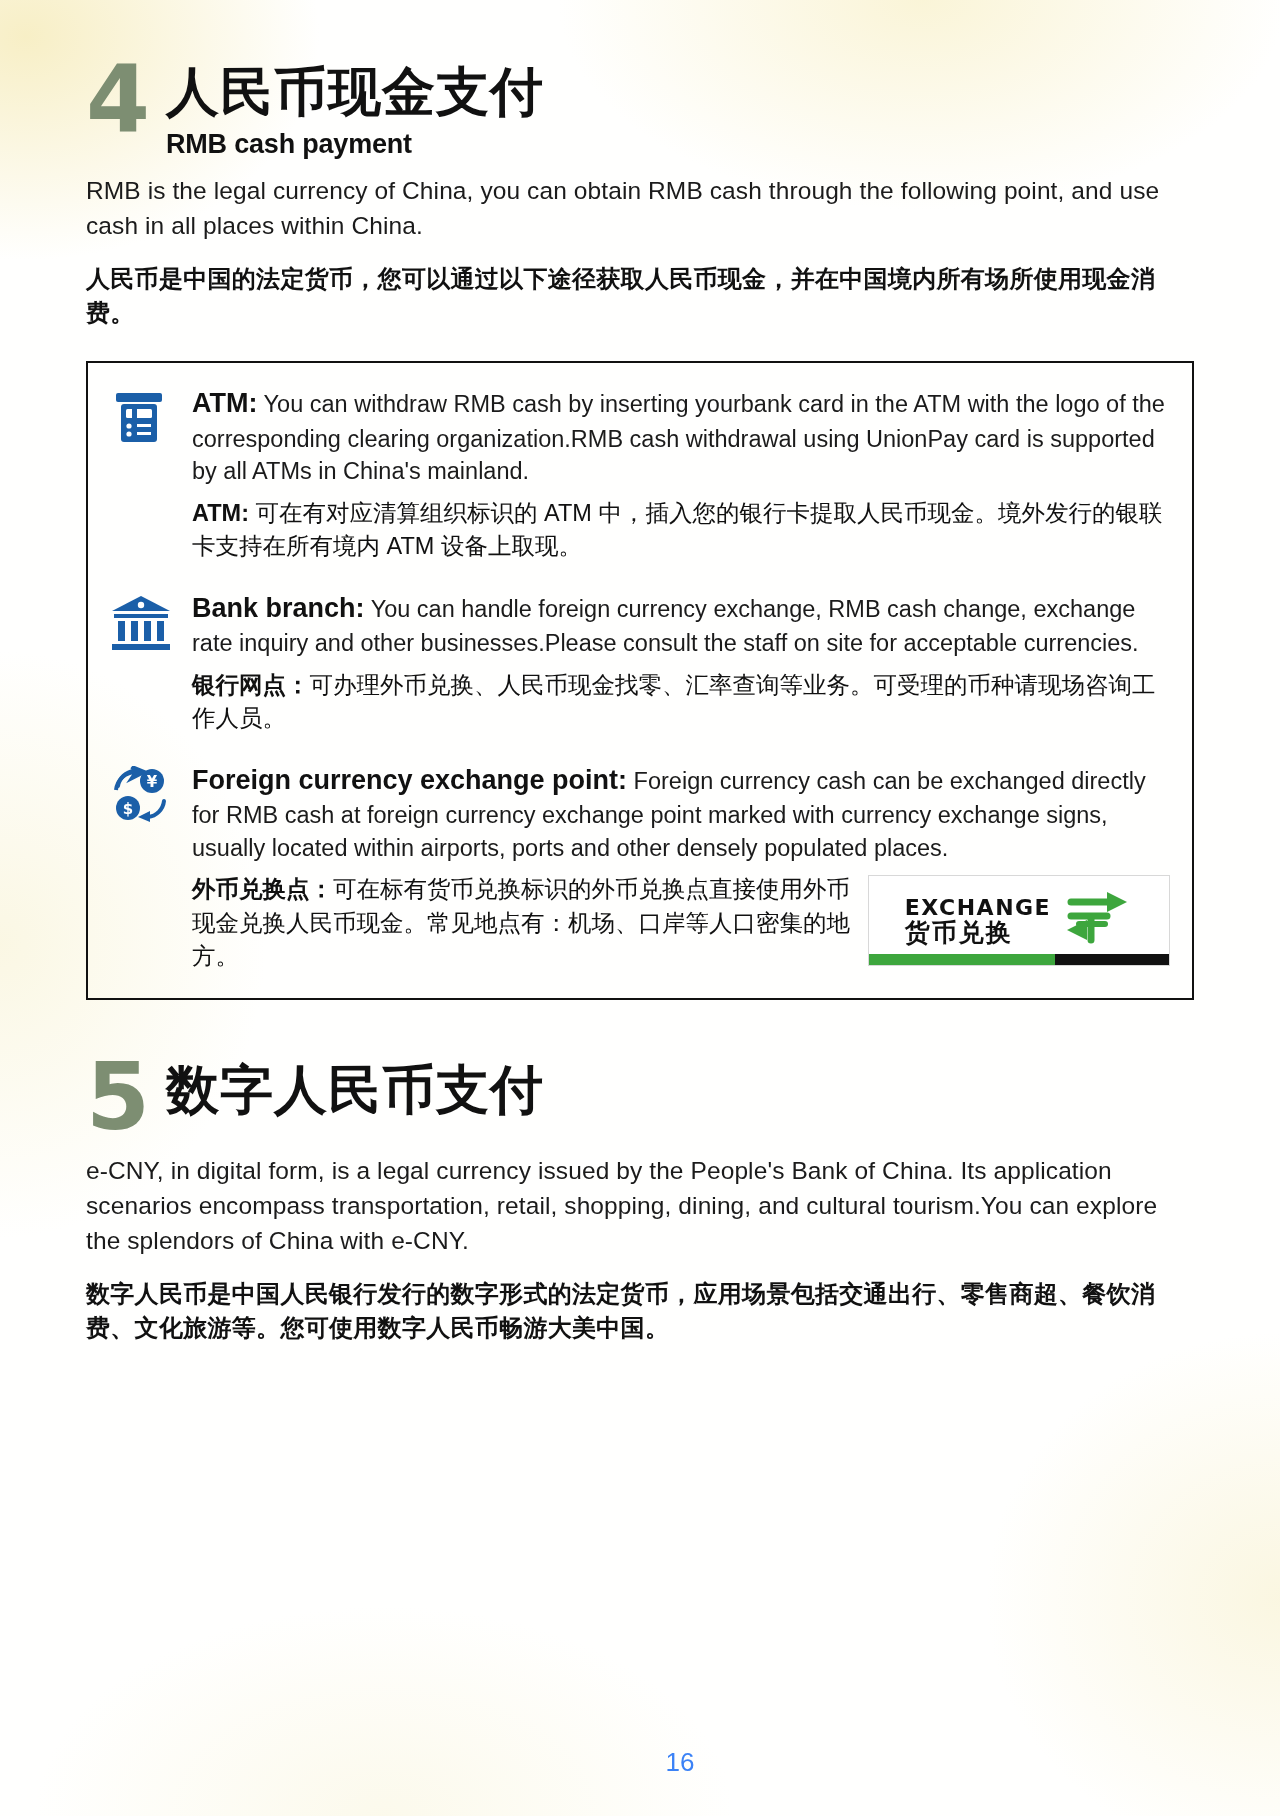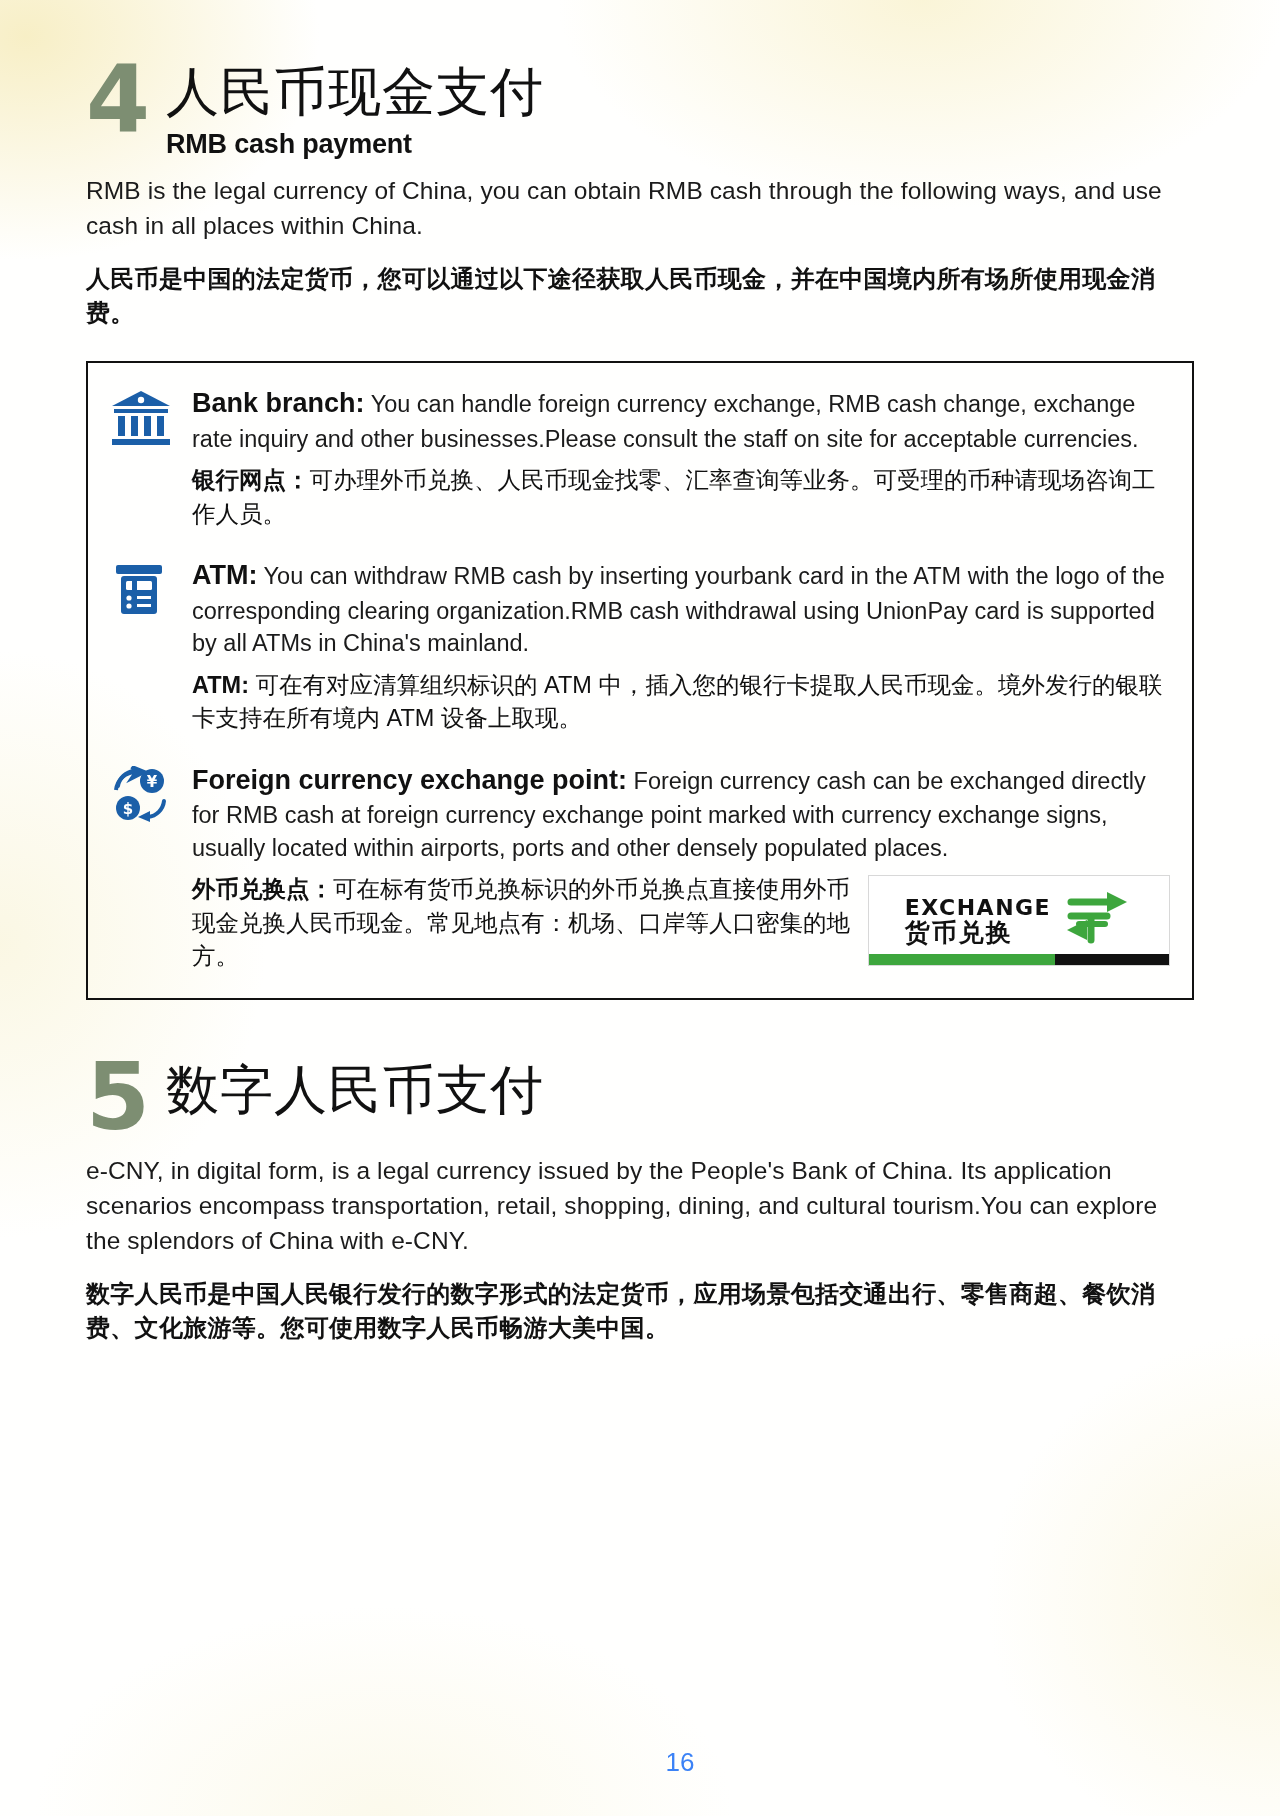--- a/index.html
+++ b/index.html
@@ -49,21 +49,21 @@
     font-weight: 700;
     color: #7d8e72;
     letter-spacing: -2px;
     margin-top: 2px;
   }
   .sec-titles {
     padding-top: 8px;
   }
   .sec-cn {
     font-size: 53px;
-    font-weight: 400;
+    font-weight: 700;
     line-height: 1.05;
     letter-spacing: 1px;
     color: #111;
     text-align: center;
   }
   .sec-en {
     font-size: 27px;
     font-weight: 700;
     line-height: 1.2;
     margin-top: 8px;
@@ -193,67 +193,67 @@
 <div class="page">
 
   <div class="section-head">
     <div class="sec-num">4</div>
     <div class="sec-titles">
       <div class="sec-cn">人民币现金支付</div>
       <div class="sec-en">RMB cash payment</div>
     </div>
   </div>
 
-  <p class="para-en">RMB is the legal currency of China, you can obtain RMB cash through the following ways, and use cash in all places within China.</p>
+  <p class="para-en">RMB is the legal currency of China, you can obtain RMB cash through the following point, and use cash in all places within China.</p>
   <p class="para-cn">人民币是中国的法定货币，您可以通过以下途径获取人民币现金，并在中国境内所有场所使用现金消费。</p>
 
   <div class="box">
+
+    <div class="item">
+      <div class="item-icon">
+        <svg width="62" height="58" viewBox="0 0 62 58" aria-hidden="true">
+          <rect x="6" y="4" width="46" height="9" rx="2" fill="#1b5fa8"></rect>
+          <rect x="11" y="15" width="36" height="38" rx="3" fill="#1b5fa8"></rect>
+          <rect x="16" y="20" width="26" height="9" rx="1.5" fill="#ffffff"></rect>
+          <rect x="22" y="18" width="5" height="13" fill="#1b5fa8"></rect>
+          <circle cx="19" cy="37" r="2.6" fill="#ffffff"></circle>
+          <circle cx="19" cy="45" r="2.6" fill="#ffffff"></circle>
+          <rect x="27" y="35" width="14" height="3" fill="#ffffff"></rect>
+          <rect x="27" y="43" width="14" height="3" fill="#ffffff"></rect>
+        </svg>
+      </div>
+      <div class="item-body">
+        <div class="item-en">
+          <span class="lead">ATM:</span><span> You can withdraw RMB cash by inserting yourbank card in the ATM with the logo of the corresponding clearing organization.RMB cash withdrawal using UnionPay card is supported by all ATMs in China's mainland.</span>
+        </div>
+        <div class="item-cn">
+          <span class="lead-cn">ATM: </span><span>可在有对应清算组织标识的 ATM 中，插入您的银行卡提取人民币现金。境外发行的银联卡支持在所有境内 ATM 设备上取现。</span>
+        </div>
+      </div>
+    </div>
 
     <div class="item">
       <div class="item-icon">
         <svg width="62" height="58" viewBox="0 0 62 58" aria-hidden="true">
           <polygon points="31,2 60,17 2,17" fill="#1b5fa8"></polygon>
           <circle cx="31" cy="11" r="3.2" fill="#ffffff"></circle>
           <rect x="4" y="20" width="54" height="4" fill="#1b5fa8"></rect>
           <rect x="8" y="27" width="7" height="20" fill="#1b5fa8"></rect>
           <rect x="21" y="27" width="7" height="20" fill="#1b5fa8"></rect>
           <rect x="34" y="27" width="7" height="20" fill="#1b5fa8"></rect>
           <rect x="47" y="27" width="7" height="20" fill="#1b5fa8"></rect>
           <rect x="2" y="50" width="58" height="6" fill="#1b5fa8"></rect>
         </svg>
       </div>
       <div class="item-body">
         <div class="item-en">
           <span class="lead">Bank branch:</span><span> You can handle foreign currency exchange, RMB cash change, exchange rate inquiry and other businesses.Please consult the staff on site for acceptable currencies.</span>
         </div>
         <div class="item-cn">
           <span class="lead-cn">银行网点：</span><span>可办理外币兑换、人民币现金找零、汇率查询等业务。可受理的币种请现场咨询工作人员。</span>
-        </div>
-      </div>
-    </div>
-
-    <div class="item">
-      <div class="item-icon">
-        <svg width="62" height="58" viewBox="0 0 62 58" aria-hidden="true">
-          <rect x="6" y="4" width="46" height="9" rx="2" fill="#1b5fa8"></rect>
-          <rect x="11" y="15" width="36" height="38" rx="3" fill="#1b5fa8"></rect>
-          <rect x="16" y="20" width="26" height="9" rx="1.5" fill="#ffffff"></rect>
-          <rect x="22" y="18" width="5" height="13" fill="#1b5fa8"></rect>
-          <circle cx="19" cy="37" r="2.6" fill="#ffffff"></circle>
-          <circle cx="19" cy="45" r="2.6" fill="#ffffff"></circle>
-          <rect x="27" y="35" width="14" height="3" fill="#ffffff"></rect>
-          <rect x="27" y="43" width="14" height="3" fill="#ffffff"></rect>
-        </svg>
-      </div>
-      <div class="item-body">
-        <div class="item-en">
-          <span class="lead">ATM:</span><span> You can withdraw RMB cash by inserting yourbank card in the ATM with the logo of the corresponding clearing organization.RMB cash withdrawal using UnionPay card is supported by all ATMs in China's mainland.</span>
-        </div>
-        <div class="item-cn">
-          <span class="lead-cn">ATM: </span><span>可在有对应清算组织标识的 ATM 中，插入您的银行卡提取人民币现金。境外发行的银联卡支持在所有境内 ATM 设备上取现。</span>
         </div>
       </div>
     </div>
 
     <div class="item">
       <div class="item-icon">
         <svg width="62" height="58" viewBox="0 0 62 58" aria-hidden="true">
           <circle cx="42" cy="15" r="12" fill="#1b5fa8"></circle>
           <text x="42" y="21" font-size="15" font-family="DejaVu Sans, sans-serif" font-weight="bold" fill="#ffffff" text-anchor="middle">¥</text>
           <circle cx="18" cy="42" r="12" fill="#1b5fa8"></circle>

